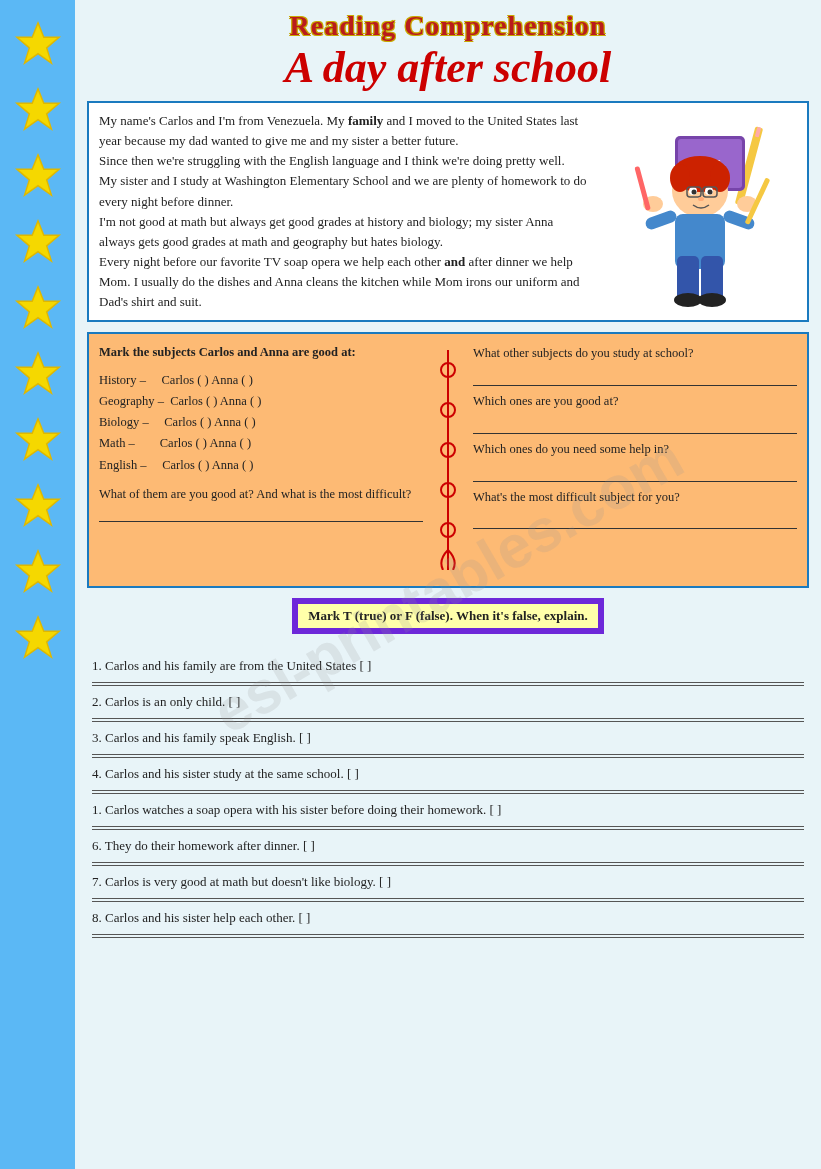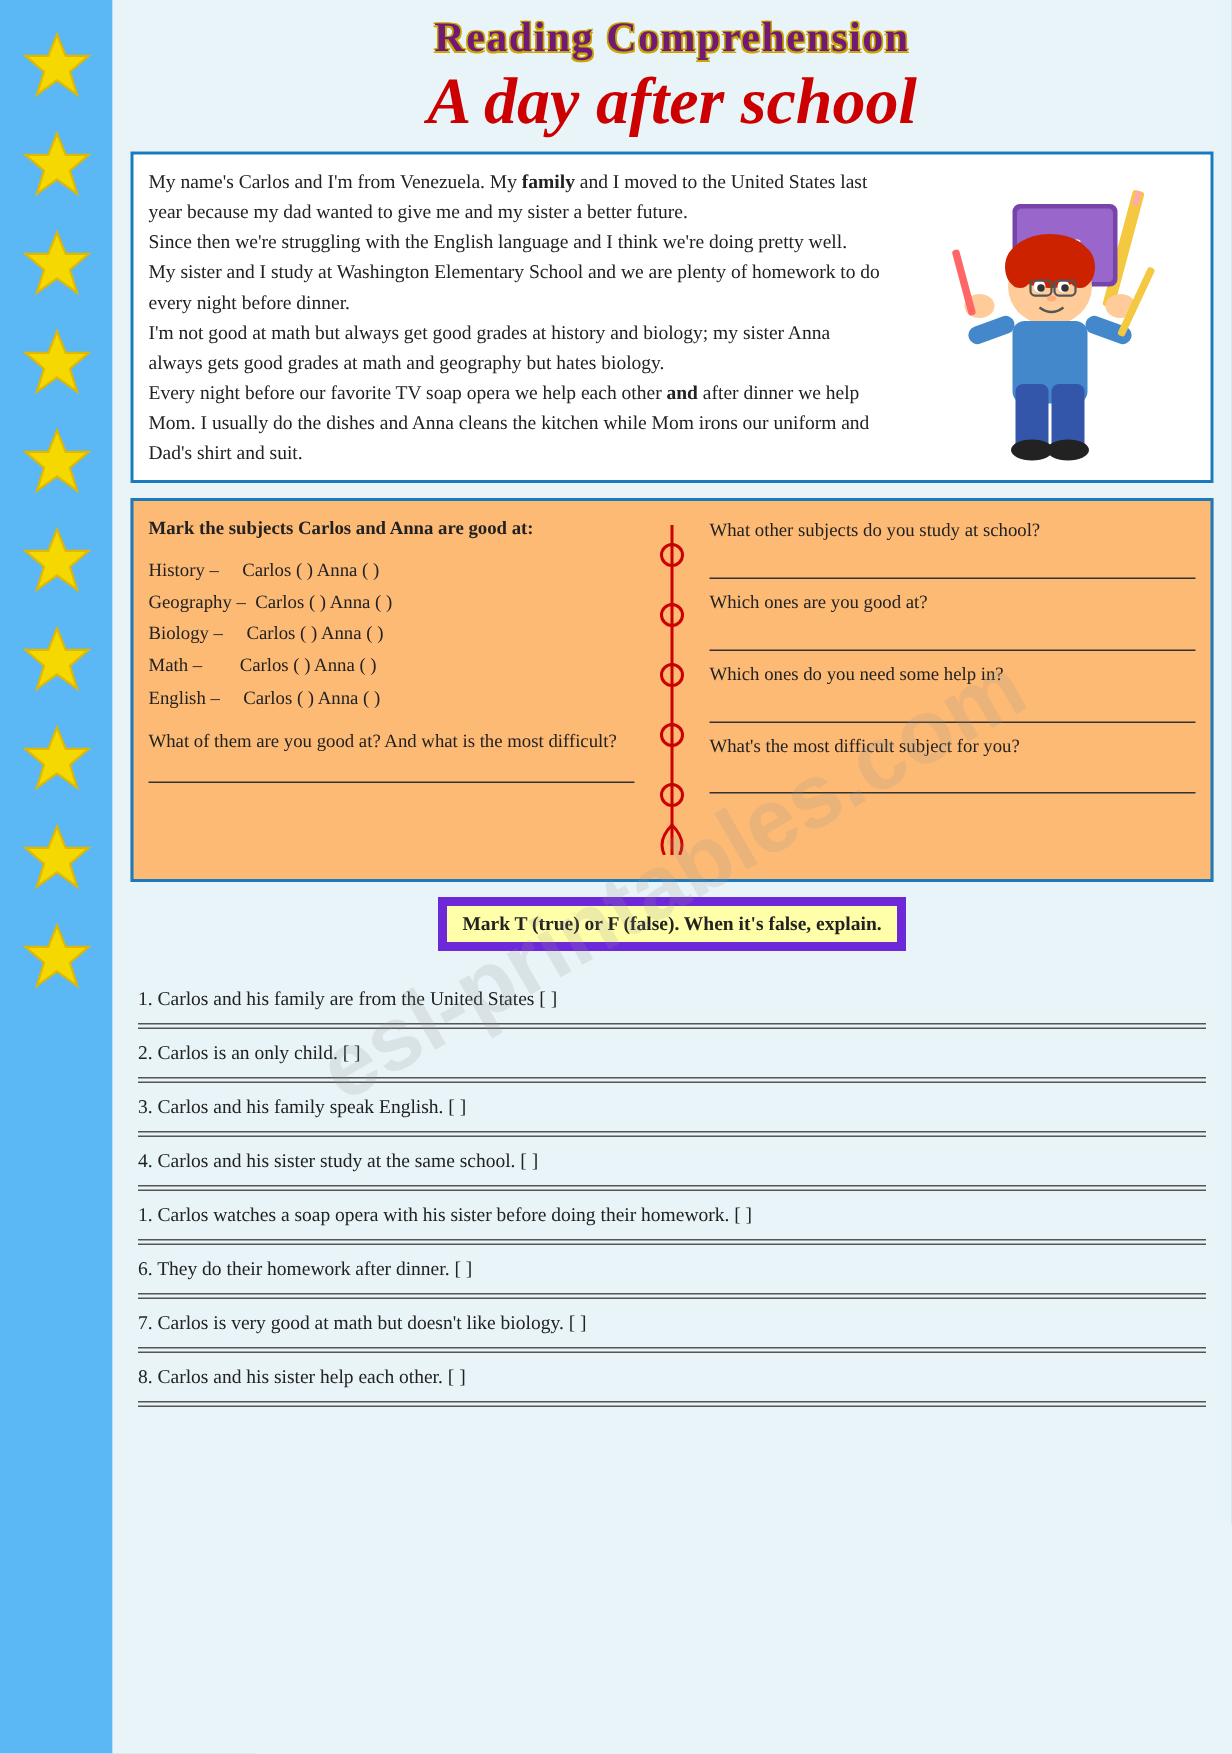--- a/index.html
+++ b/index.html
@@ -44,21 +44,21 @@
       position: relative;
     }
     
     .title-area {
       text-align: center;
       margin-bottom: 8px;
     }
     .title-reading {
       font-size: 28px;
       font-weight: bold;
-      color: #701a75;
+      color: #b91c1c;
       text-shadow: 1px 1px 0 #c8a800, -1px -1px 0 #c8a800, 1px -1px 0 #c8a800, -1px 1px 0 #c8a800;
       font-family: 'Comic Sans MS', cursive;
       letter-spacing: 1px;
     }
     .title-subtitle {
       font-size: 44px;
       font-weight: bold;
       color: #cc0000;
       font-family: 'Comic Sans MS', cursive;
       font-style: italic;

